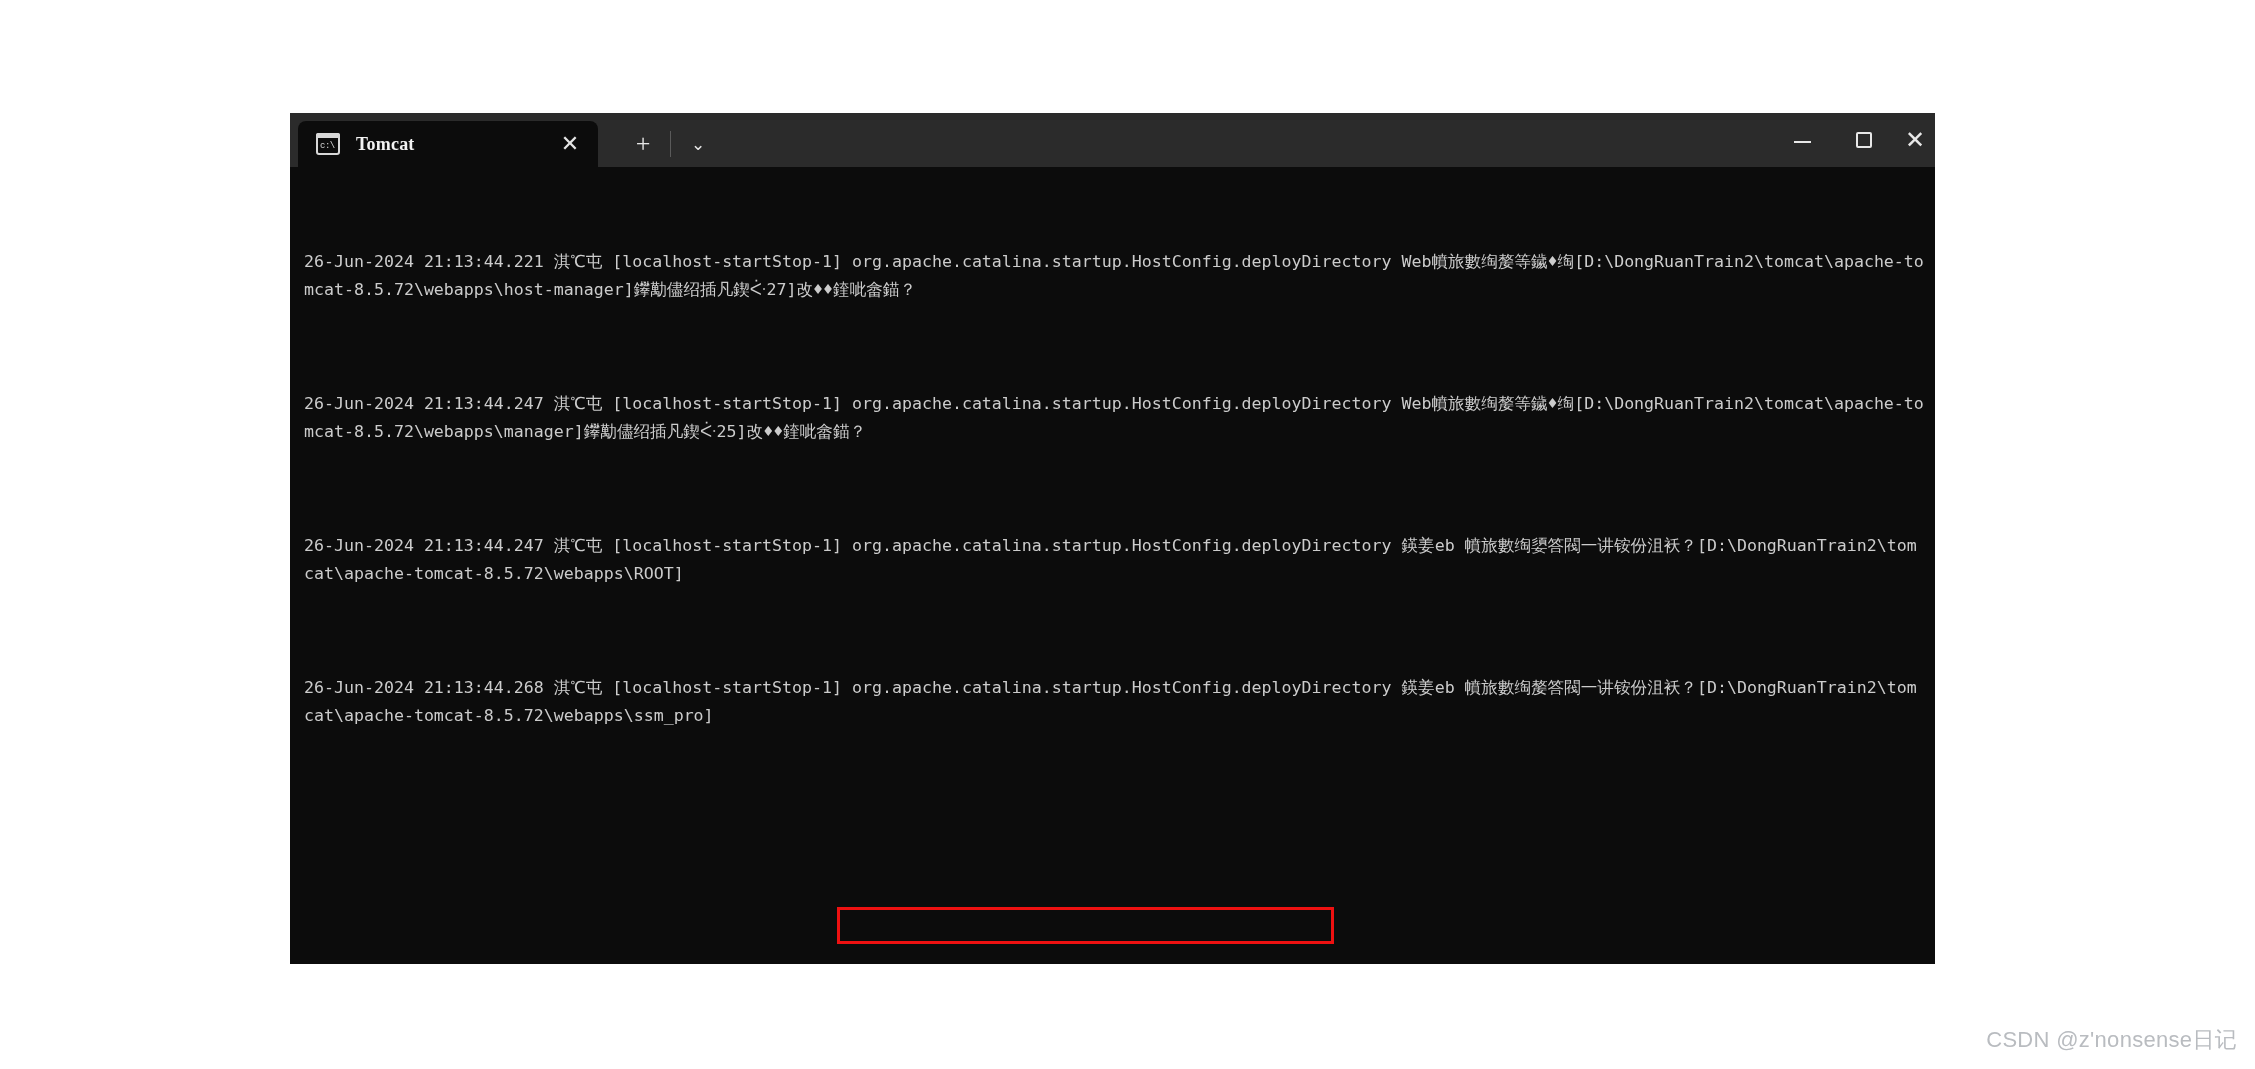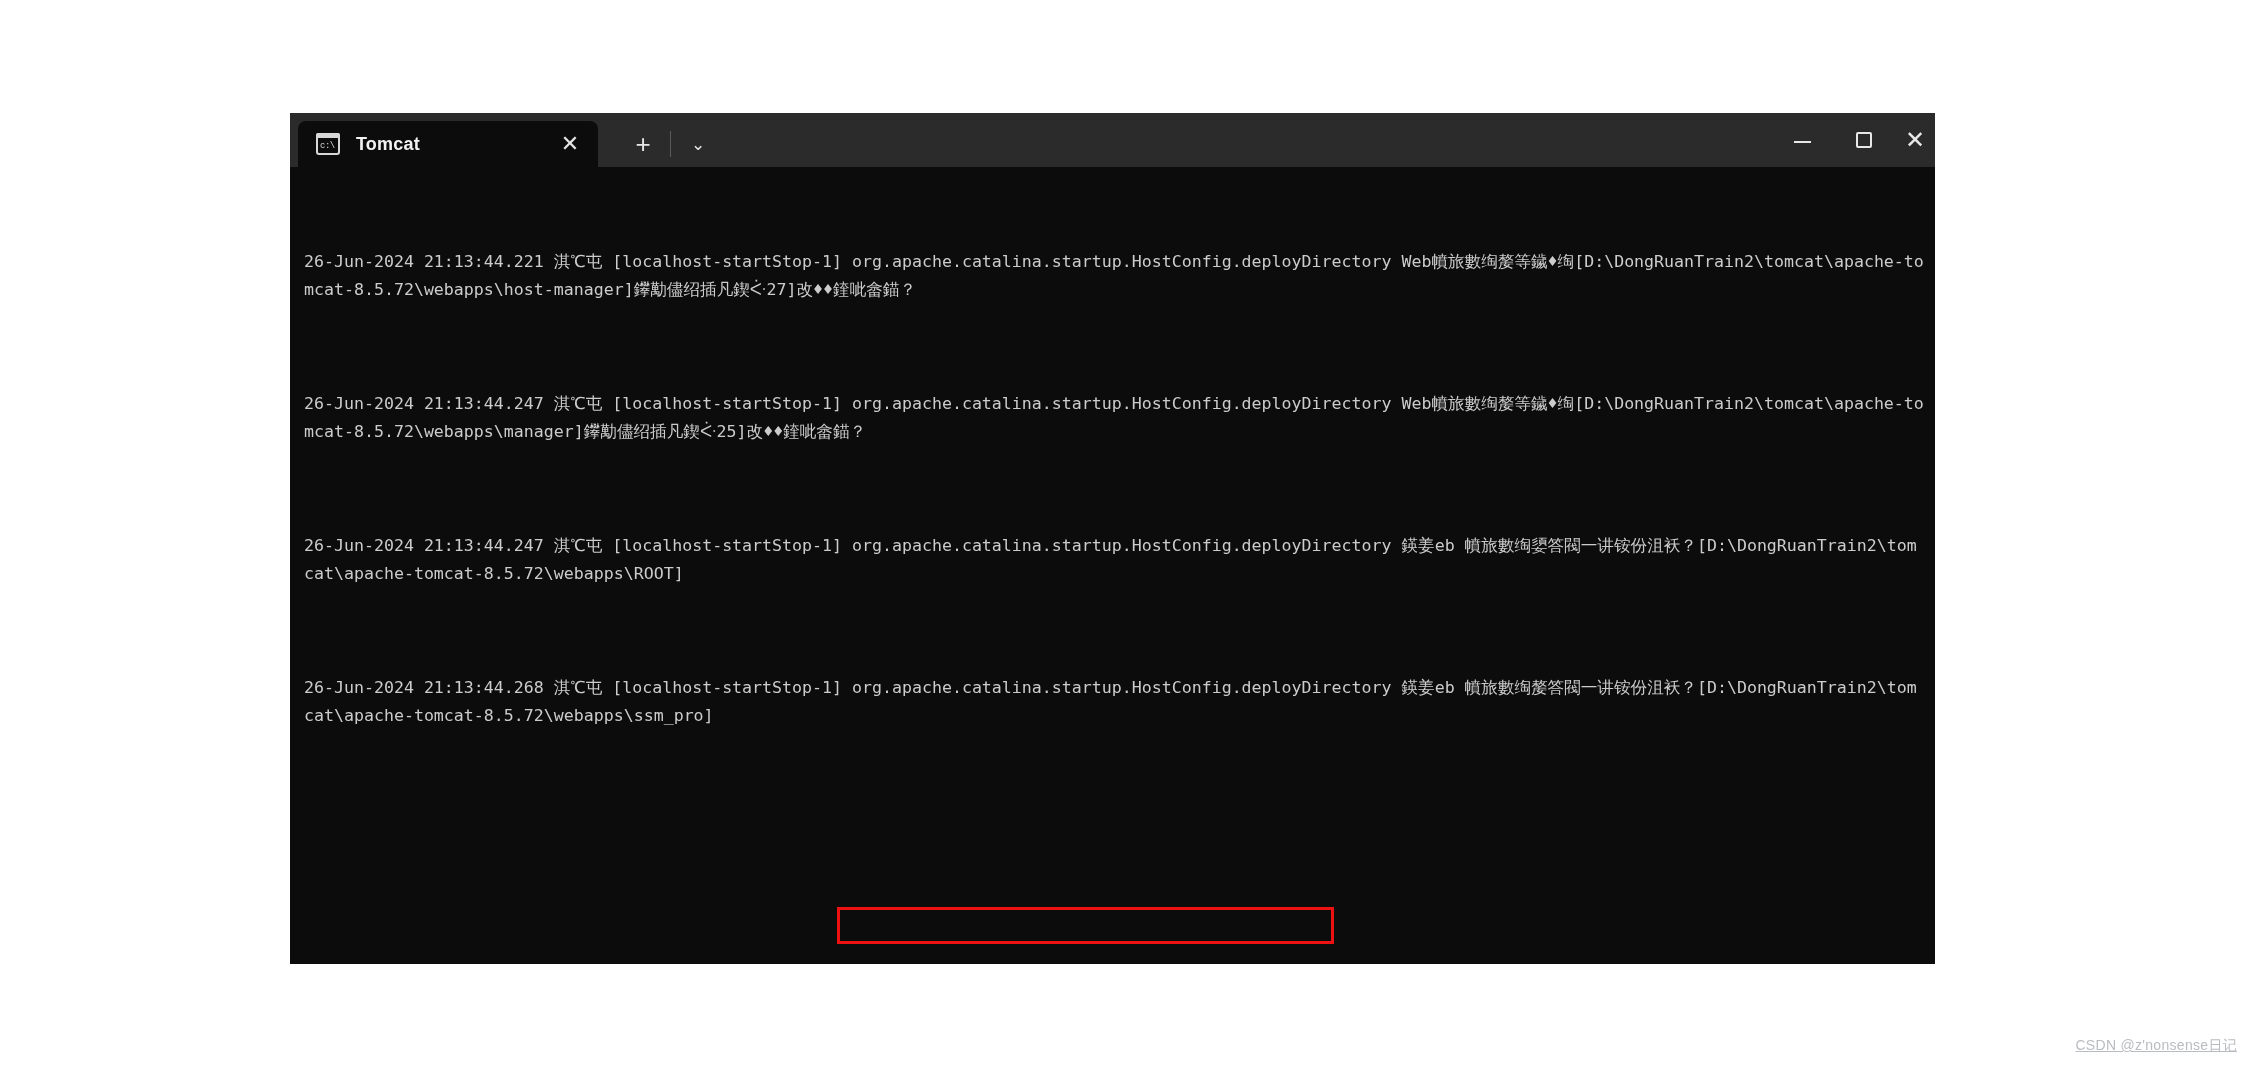--- a/index.html
+++ b/index.html
@@ -33,20 +33,21 @@
   }
 
   
   .titlebar {
     height: 54px;
     background: #2b2b2b;
     display: flex;
     align-items: flex-end;
     flex: 0 0 auto;
     position: relative;
+    font-family: Liberation Serif, serif;
   }
 
   .tabstrip {
     display: flex;
     align-items: flex-end;
     height: 54px;
     padding-left: 8px;
   }
 
   .tab {
@@ -197,25 +198,24 @@
     pointer-events: none;
     z-index: 5;
   }
 
   
   .watermark {
     position: absolute;
     right: 18px;
     bottom: 14px;
     font-family: "Liberation Sans", sans-serif;
-    font-size: 14px;
+    font-size: 22px;
     color: #b9bcc0;
     letter-spacing: 0.3px;
     white-space: nowrap;
-    text-decoration: underline;
   }
 </style>
 </head>
 <body>
 
 <div id="root">
 
   <div class="terminal-window">
 
     <div class="titlebar">

